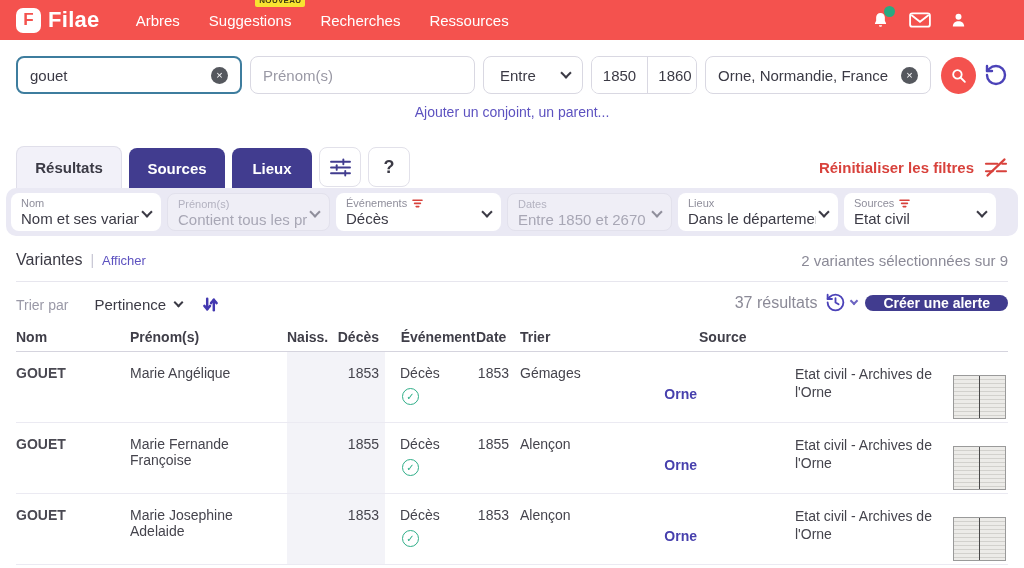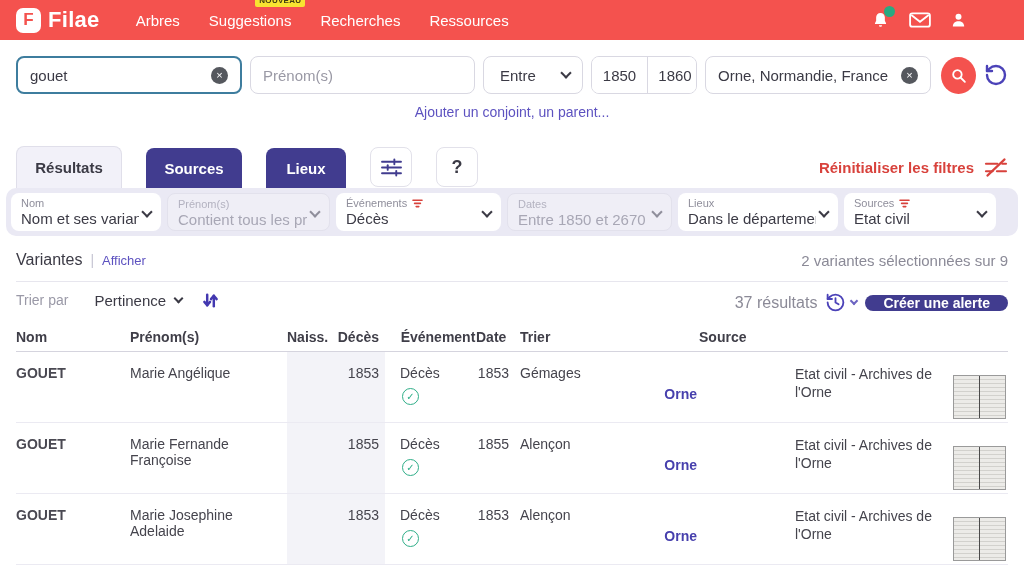--- a/index.html
+++ b/index.html
@@ -42,21 +42,21 @@
   .year { width:55px; border:none; outline:none; text-align:center; font-size:15px; color:#3b3a45; }
   .year.second { border-left:1px solid #d9d8e2; }
   .search-btn { width:37px; height:37px; border-radius:50%; background:#f4524e; border:none;
     display:flex; align-items:center; justify-content:center; margin-left:2px; cursor:pointer; }
   .reset-search { background:none; border:none; cursor:pointer; display:flex; align-items:center; }
   .add-link { text-align:center; margin-top:10px; color:#5d52c0; font-size:14px; cursor:pointer; }
 
   
   .tabs-row { display:flex; align-items:flex-end; margin:26px 16px 0; height:42px; }
   .tab { height:40px; display:flex; align-items:center; justify-content:center; font-size:15px;
-    font-weight:600; border-radius:8px 8px 0 0; margin-right:24px; cursor:pointer; }
+    font-weight:600; border-radius:8px 8px 0 0; margin-right:7px; cursor:pointer; }
   .tab.active { background:#f2f1f9; color:#3b3a45; border:1px solid #e0dfea; border-bottom:none;
     width:106px; height:42px; }
   .tab.dark { background:#413c8f; color:#fff; width:96px; }
   .tab.dark.lieux { width:80px; }
   .tab.icon-tab { background:#fff; border:1px solid #e2e1ea; width:42px; height:40px;
     border-radius:8px; margin-bottom:1px; color:#3b3a45; font-size:18px; font-weight:700; }
   .reset-filters { margin-left:auto; color:#d8423c; font-weight:700; font-size:15px;
     display:flex; align-items:center; gap:9px; padding-bottom:10px; cursor:pointer; }
 
   
@@ -73,21 +73,21 @@
   .fd.disabled .chev { border-color:#8f8e9b; }
   .fw1{width:150px} .fw2{width:163px} .fw3{width:165px} .fw4{width:165px} .fw5{width:160px} .fw6{width:152px}
 
   
   .variants-row { display:flex; align-items:center; padding:15px 16px 12px; }
   .variants-title { font-size:16px; color:#3b3a45; }
   .sep { color:#c5c4d2; margin:0 8px; font-size:14px; }
   .show-link { font-size:13px; color:#5d52c0; cursor:pointer; }
   .variants-status { margin-left:auto; font-size:15px; color:#8b8a97; }
   .divider { border-top:1px solid #e7e6ee; margin:0 16px; }
-  .sort-row { display:flex; align-items:flex-start; padding:10px 16px; }
+  .sort-row { display:flex; align-items:flex-end; padding:10px 16px; }
   .sort-label { color:#9a99a7; font-size:14px; }
   .sort-value { margin-left:26px; color:#3b3a45; font-size:15px; display:flex; gap:9px;
     align-items:center; cursor:pointer; }
   .sort-value .chev { width:7px; height:7px; }
   .sort-arrows { margin-left:20px; cursor:pointer; display:flex; align-items:center; }
   .right-group { margin-left:auto; display:flex; align-items:center; gap:8px; }
   .results-count { color:#8b8a97; font-size:16px; }
   .history { display:flex; align-items:center; gap:5px; cursor:pointer; }
   .history .chev { width:6px; height:6px; border-color:#6c64c2; }
   .alert-btn { background:#413c8f; color:#fff; border:none; border-radius:17px; height:16px;

